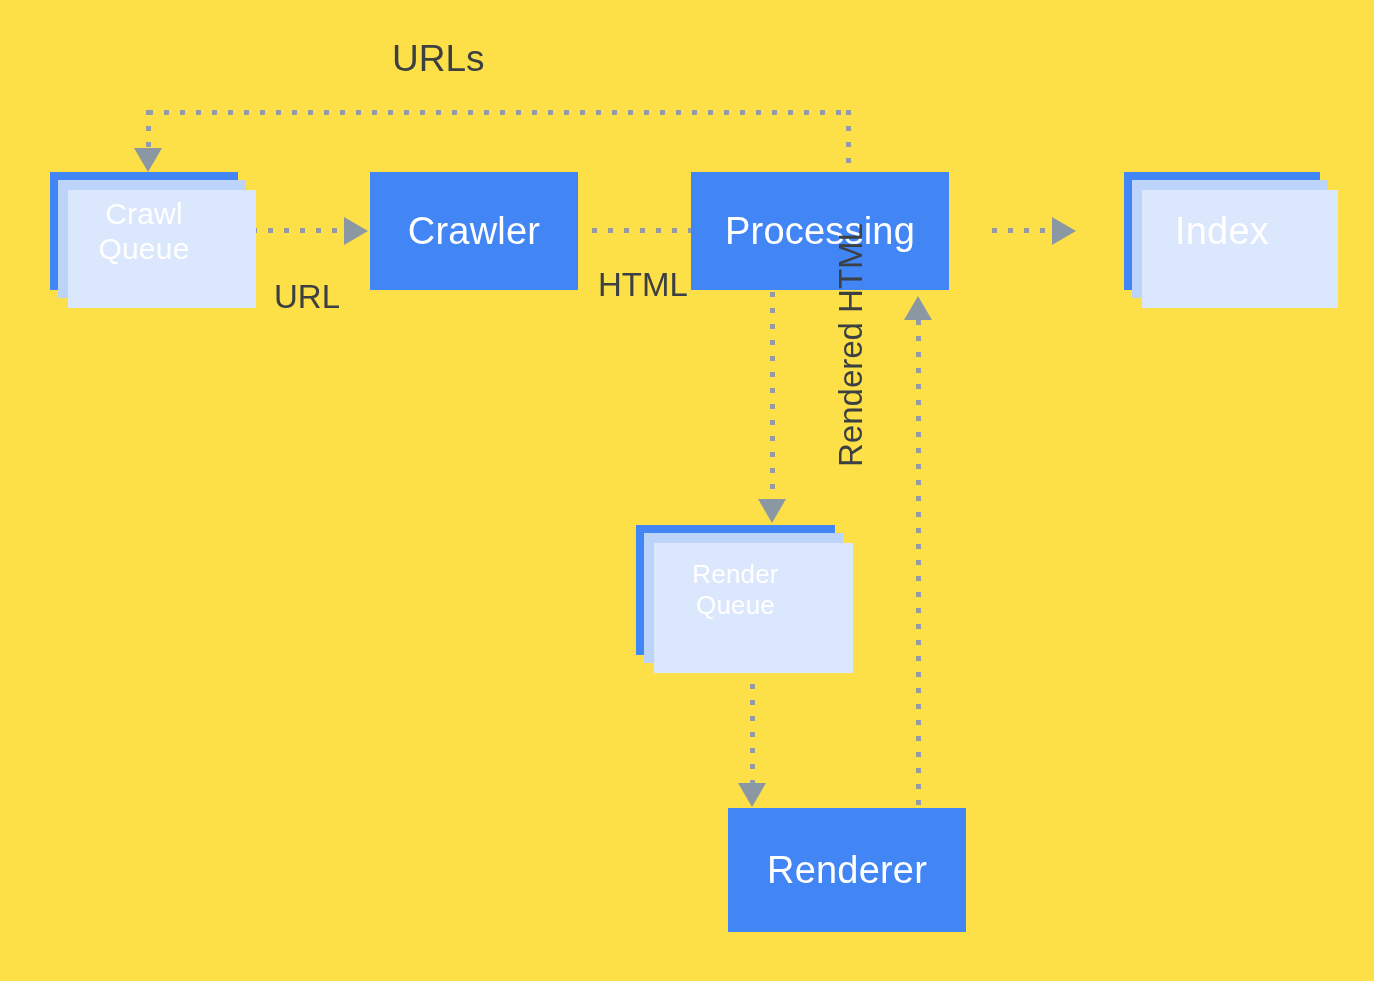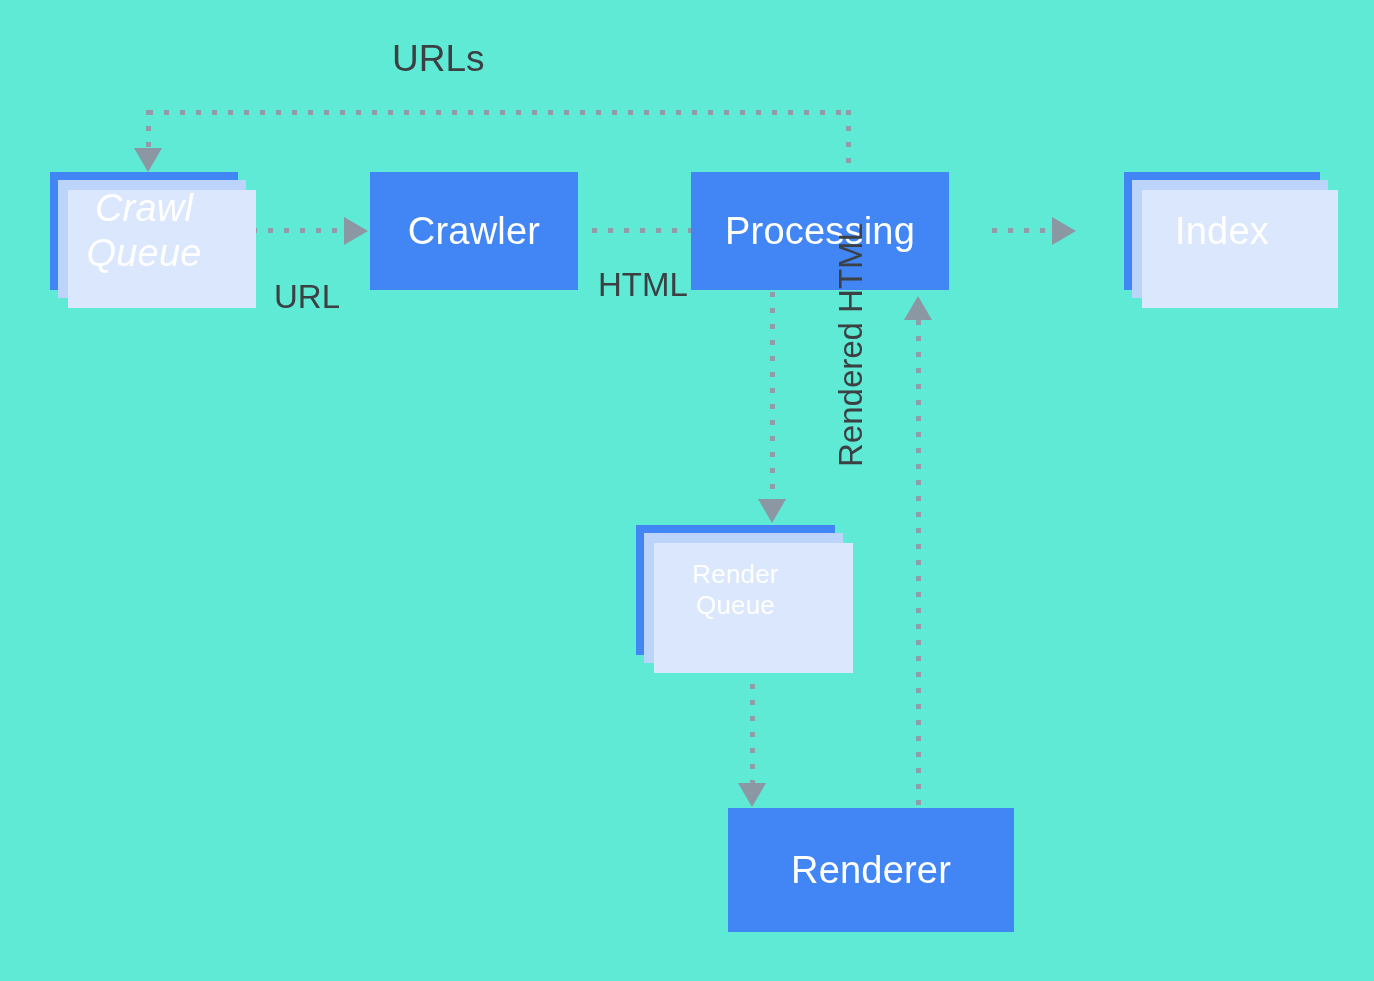--- a/index.html
+++ b/index.html
@@ -7,21 +7,21 @@
     padding: 0;
     background: #ffffff;
   }
   body {
     font-family: "Liberation Sans", sans-serif;
   }
   #canvas {
     position: relative;
     width: 1374px;
     height: 981px;
-    background: #5eead4;
+    background: #fde047;
     overflow: hidden;
   }
 
   
   .node {
     position: absolute;
     box-sizing: border-box;
     background: #4285F4;
     color: #ffffff;
     display: flex;
@@ -132,27 +132,27 @@
   <div class="dot-v" style="left:770px; top:292px; height:208px;"></div>
   <div class="arrow down" style="left:758px; top:499px;"></div>
 
   <div class="dot-v" style="left:750px; top:684px; height:100px;"></div>
   <div class="arrow down" style="left:738px; top:783px;"></div>
 
   <div class="dot-v" style="left:916px; top:320px; height:490px;"></div>
   <div class="arrow up" style="left:904px; top:296px;"></div>
   <div class="edge-label vertical" style="left:870px; top:429px;">Rendered HTML</div>
 
-  <div class="node stacked" style="left:50px; top:172px; width:188px; height:118px; font-size:38px;font-style:italic;">Crawl
+  <div class="node stacked" style="left:50px; top:172px; width:188px; height:118px; font-size:30px;">Crawl
 Queue</div>
 
   <div class="node" style="left:370px; top:172px; width:208px; height:118px; font-size:38px;">Crawler</div>
 
   <div class="node" style="left:691px; top:172px; width:258px; height:118px; font-size:38px;">Processing</div>
 
   <div class="node stacked" style="left:1090px; top:172px; width:196px; height:118px; font-size:38px;margin-left:34px;">Index</div>
 
   <div class="node stacked" style="left:636px; top:525px; width:199px; height:130px; font-size:26px;">Render
 Queue</div>
 
-  <div class="node" style="left:728px; top:808px; width:286px; height:124px; font-size:38px;">Renderer</div>
+  <div class="node" style="left:728px; top:808px; width:238px; height:124px; font-size:38px;">Renderer</div>
 
 </div>
 
 </body></html>

